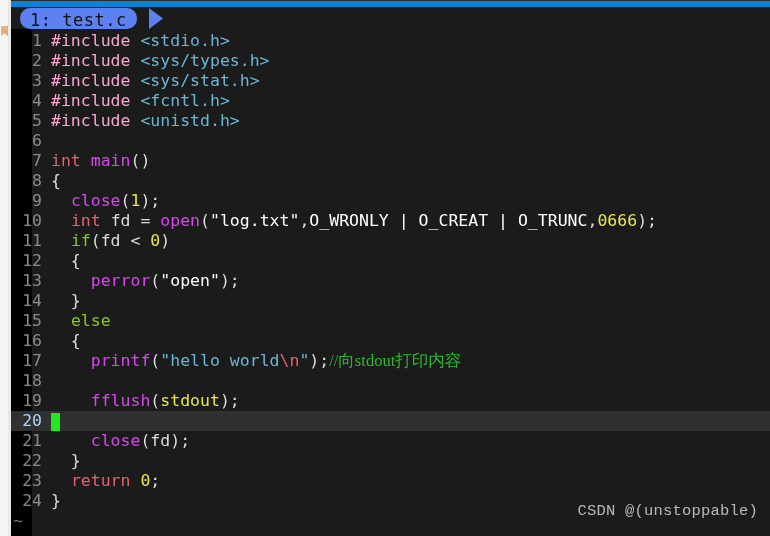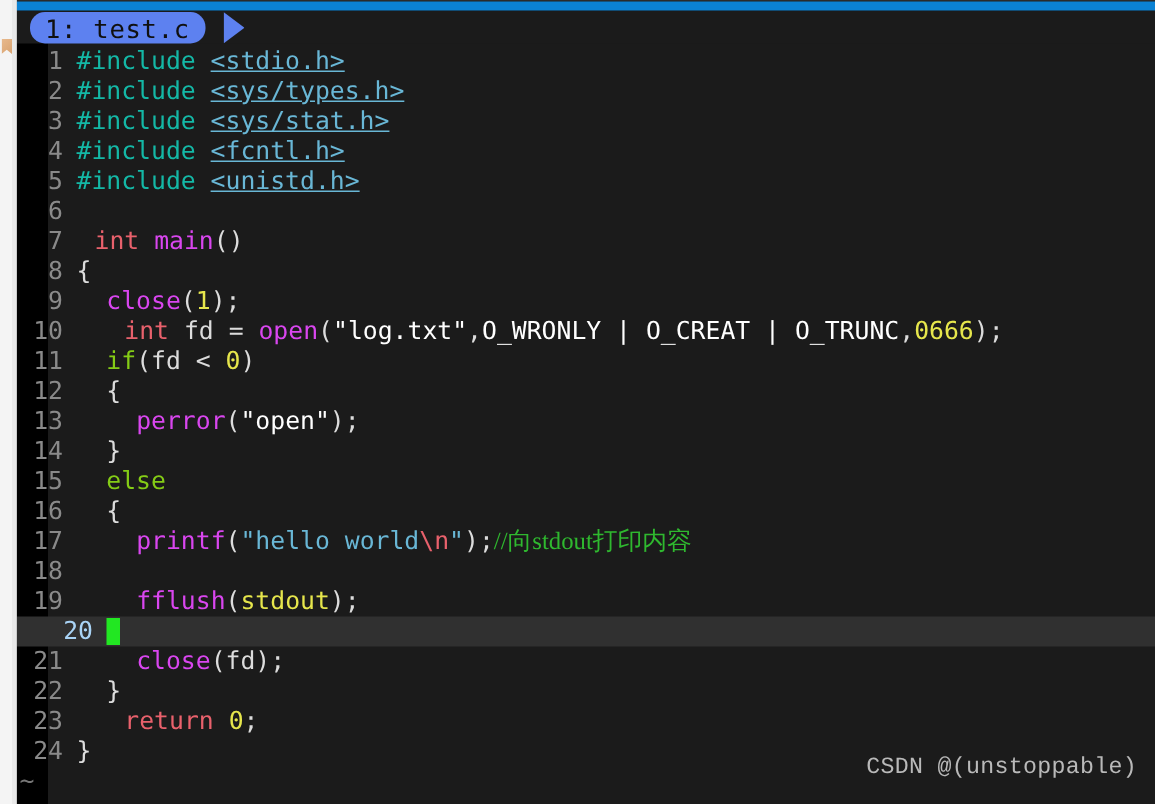--- a/index.html
+++ b/index.html
@@ -109,44 +109,43 @@
     white-space: pre;
   }
   .line {
     position: relative;
     height: 20px;
     display: flex;
     align-items: center;
   }
   .line.current {
     background: #303030;
-    padding-left: 20px;
   }
   .ln {
     display: inline-block;
     width: 40px;
     text-align: right;
     padding-right: 9px;
     color: #8a8a8a;
     flex: 0 0 auto;
     font-size: 16.5px;
   }
   .line.current .ln {
     color: #a9d3f5;
   }
   .src {
     flex: 1 1 auto;
     color: #dcdcdc;
     white-space: pre;
   }
 
   
-  .k-pre   { color: #14b8a6; }   
-  .k-hdr   { color: #69b7d6; text-decoration: underline; }   
-  .k-type  { color: #e8616c; margin-left: 12px; }   
+  .k-pre   { color: #f9a8d4; }   
+  .k-hdr   { color: #69b7d6; }   
+  .k-type  { color: #e8616c; }   
   .k-fn    { color: #d946ef; }   
   .k-num   { color: #e6e64c; }   
   .k-ctl   { color: #84cc16; }   
   .k-str   { color: #ffffff; }   
   .k-str2  { color: #69b7d6; }   
   .k-esc   { color: #e8616c; }   
   .k-com   { color: #2fb82f; font-family: Liberation Serif, serif; }   
   .k-punct { color: #dcdcdc; }
   .k-macro { color: #ffffff; }
   .k-std   { color: #e6e64c; }

